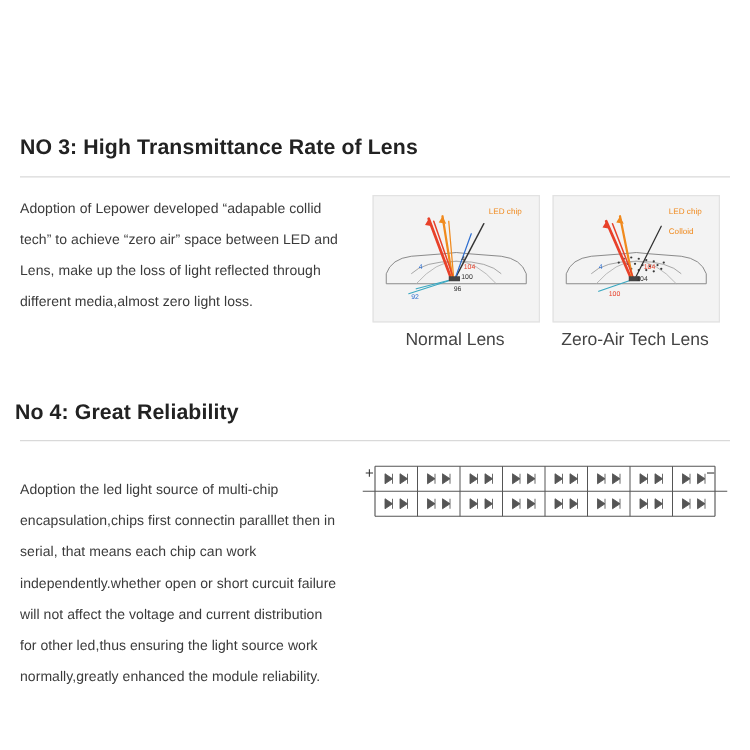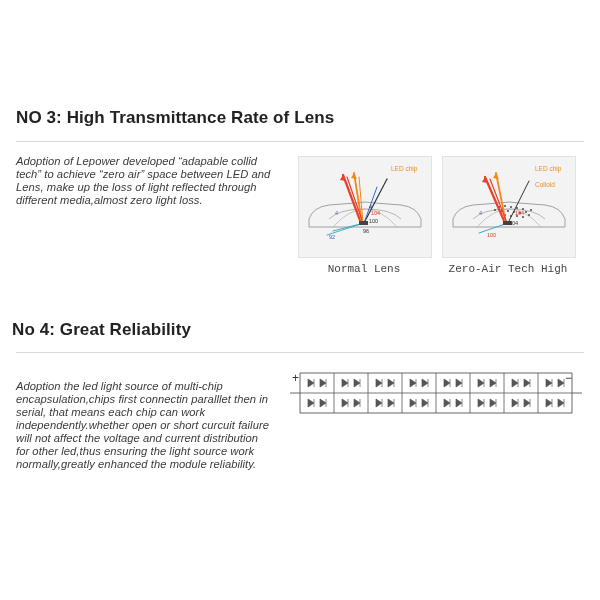--- a/index.html
+++ b/index.html
@@ -40,24 +40,23 @@
     height: 1px;
     background: #d9d9d9;
     width: 568px;
   }
   #rule3 { top: 141px; }
   #rule4 { top: 352px; }
 
   .body-text {
     position: absolute;
     font-size: 11.2px;
-    line-height: 13px;
+    line-height: 25px;
     color: #3a3a3a;
     letter-spacing: 0.05px;
-    font-style: italic;
   }
   #para3 {
     left: 16px;
     top: 155px;
     width: 260px;
   }
   #para4 {
     left: 16px;
     top: 380px;
     width: 255px;
@@ -68,25 +67,24 @@
     position: absolute;
     background: #f3f3f3;
     border: 1px solid #e2e2e2;
     overflow: hidden;
   }
   #lens-box-normal { left: 298px; top: 156px; width: 132px; height: 100px; }
   #lens-box-zero   { left: 442px; top: 156px; width: 132px; height: 100px; }
 
   .lens-caption {
     position: absolute;
-    font-size: 11px;
+    font-size: 14px;
     color: #444;
     text-align: center;
     width: 132px;
-    font-family: Liberation Mono, monospace;
   }
   #cap-normal { left: 298px; top: 263px; }
   #cap-zero   { left: 442px; top: 263px; }
 
   .lens-svg { display: block; }
 
   
   #circuit-wrap {
     position: absolute;
     left: 290px;
@@ -188,21 +186,21 @@
       </g>
       <rect x="60" y="64" width="9" height="4" fill="#444"></rect>
       <text x="92" y="14" font-family="Liberation Sans, sans-serif" font-size="6.5" fill="#f08a1e">LED chip</text>
       <text x="92" y="30" font-family="Liberation Sans, sans-serif" font-size="6.5" fill="#f08a1e">Colloid</text>
       <text x="36" y="58" font-family="Liberation Sans, sans-serif" font-size="5.5" fill="#2f6fd0">4</text>
       <text x="72" y="58" font-family="Liberation Sans, sans-serif" font-size="5.5" fill="#e8412a">104</text>
       <text x="66" y="68" font-family="Liberation Sans, sans-serif" font-size="5.5" fill="#333">104</text>
       <text x="44" y="80" font-family="Liberation Sans, sans-serif" font-size="5.5" fill="#e8412a">100</text>
     </svg>
   </div>
-  <div class="lens-caption" id="cap-zero">Zero-Air Tech High</div>
+  <div class="lens-caption" id="cap-zero">Zero-Air Tech Lens</div>
 
   <div class="section-title" id="section4-title" style="position:absolute;left:12px;top:320px;">No 4: Great Reliability</div>
   <div class="title-rule" id="rule4"></div>
 
   <div class="body-text" id="para4">Adoption the led light source of multi-chip encapsulation,chips first connectin paralllet then in serial, that means each chip can work independently.whether open or short curcuit failure will not affect the voltage and current distribution for other led,thus ensuring the light source work normally,greatly enhanced the module reliability.</div>
 
   <div class="term" id="term-plus">+</div>
   <div class="term" id="term-minus">−</div>
 
   <div id="circuit-wrap">

